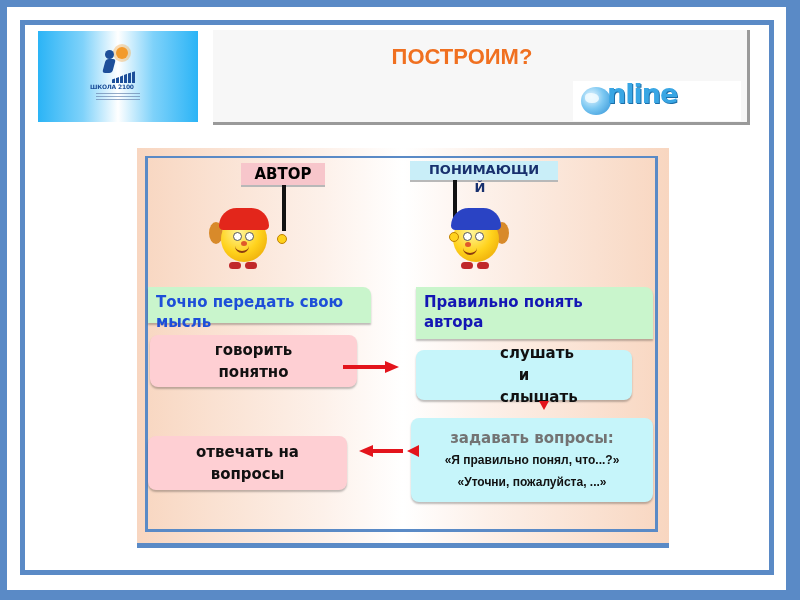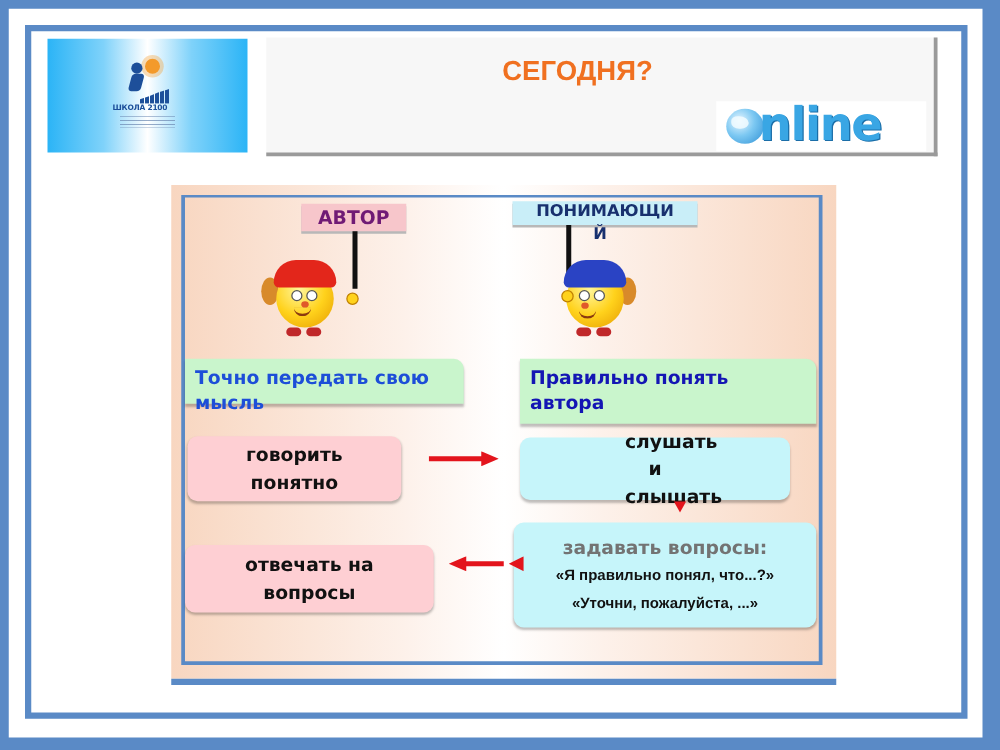--- a/index.html
+++ b/index.html
@@ -12,27 +12,27 @@
   .logo-body { position:absolute; left:66px; top:28px; width:10px; height:14px; background:#1d4f9a; border-radius:3px; transform:skewX(-15deg); }
   .logo-steps { position:absolute; left:74px; top:40px; width:24px; height:12px; background:repeating-linear-gradient(90deg,#1d4f9a 0 3px,transparent 3px 4px); clip-path:polygon(0 100%,0 70%,30% 50%,60% 25%,100% 0,100% 100%); }
   .logo-text { position:absolute; left:52px; top:52px; font-size:6px; font-weight:bold; color:#1d4f9a; letter-spacing:-0.2px; white-space:nowrap; }
   .logo-sub { position:absolute; left:58px; top:62px; width:44px; height:9px; background:repeating-linear-gradient(180deg,#6a86b0 0 1px,transparent 1px 3px); opacity:.7; }
 
   .title-box { position:absolute; left:213px; top:30px; width:534px; height:92px; background:#f7f7f7; border-right:3px solid #9a9a9a; border-bottom:3px solid #9a9a9a; }
   .title-text { position:absolute; left:0; top:12px; width:520px; text-align:center; font-family:"Liberation Sans", sans-serif; font-weight:bold; font-size:22px; line-height:30px; color:#f07020; }
   .online-logo { position:absolute; left:360px; top:51px; width:168px; height:40px; background:#fff; }
   .globe { position:absolute; left:8px; top:6px; width:30px; height:28px; border-radius:50%; background:radial-gradient(circle at 35% 35%,#e8f6ff 0%,#7cc8f2 45%,#2d8fd4 100%); }
   .globe::after { content:""; position:absolute; left:4px; top:6px; width:14px; height:10px; background:#f2fbff; border-radius:40% 60% 50% 50%; opacity:.85; }
-  .online-word { position:absolute; left:34px; top:-3px; font-family:"DejaVu Sans", sans-serif; font-weight:bold; font-size:37px; letter-spacing:-1px; color:#39a6e4; text-shadow:1px 1px 0 #1b6ea8; }
+  .online-word { position:absolute; left:34px; top:-3px; font-family:"DejaVu Sans", sans-serif; font-weight:bold; font-size:27px; letter-spacing:-1px; color:#39a6e4; text-shadow:1px 1px 0 #1b6ea8; }
 
   .panel { position:absolute; left:137px; top:148px; width:532px; height:400px; background:linear-gradient(90deg,#f8d6c0 0%,#fdf1ea 35%,#ffffff 50%,#fdf1ea 65%,#f8d6c0 100%); border-bottom:5px solid #5a8ac6; box-sizing:border-box; }
   .panel-inner { position:absolute; left:8px; top:8px; width:513px; height:376px; box-sizing:border-box; border:3px solid #5a8ac6; border-top-width:2px; }
 
   .sign { position:absolute; height:22px; font-weight:bold; text-align:center; font-family:"DejaVu Sans", sans-serif; box-shadow:0 2px 0 #b8b8b8; }
-  .sign-author { left:104px; top:15px; width:84px; background:#f7c6cb; color:#701a75; font-size:15px; line-height:22px; }
+  .sign-author { left:104px; top:15px; width:84px; background:#f7c6cb; color:#000000; font-size:15px; line-height:22px; }
   .sign-listener { left:273px; top:13px; width:148px; background:#c9eef8; color:#18306e; font-size:13px; line-height:17px; height:19px; }
   .sign-listener-extra { position:absolute; left:333px; top:32px; width:20px; text-align:center; font-weight:bold; font-size:13px; color:#18306e; }
   .pole { position:absolute; width:4px; background:#111; }
 
   .char { position:absolute; width:70px; height:80px; }
   .char-face { position:absolute; left:14px; top:18px; width:46px; height:46px; border-radius:50%; background:radial-gradient(circle at 40% 35%,#fff59a 0%,#ffd21c 50%,#e59a00 100%); }
   .char-cap { position:absolute; left:12px; top:10px; width:50px; height:22px; border-radius:25px 25px 6px 6px; }
   .char-cap.red { background:#e3261b; }
   .char-cap.blue { background:#2a43c4; }
   .char-hair { position:absolute; top:24px; width:14px; height:22px; background:#d88a2a; border-radius:50%; }
@@ -40,21 +40,21 @@
   .char-nose { position:absolute; width:6px; height:5px; background:#e05a2a; border-radius:50%; }
   .char-mouth { position:absolute; width:14px; height:5px; border-bottom:2px solid #8a3a10; border-radius:0 0 8px 8px; }
   .char-shoe { position:absolute; top:64px; width:12px; height:7px; background:#c0282a; border-radius:6px; }
   .char-hand { position:absolute; width:8px; height:8px; background:#ffd21c; border:1px solid #c08000; border-radius:50%; }
 
   .card { position:absolute; box-sizing:border-box; font-family:"DejaVu Sans", sans-serif; font-weight:bold; border-radius:8px; box-shadow:0 2px 2px rgba(0,0,0,.25); }
   .card-goal { background:#c9f5cc; border-radius:0 8px 0 0; font-size:15px; line-height:20px; padding:5px 8px; text-align:left; }
   .card-goal.left { left:11px; top:139px; width:223px; height:36px; color:#1d4ed8; }
   .card-goal.right { left:279px; top:139px; width:237px; height:52px; color:#1416b4; }
   .card-action { font-size:15px; line-height:22px; text-align:center; color:#111; display:flex; flex-direction:column; justify-content:center; }
-  .card-speak { left:13px; top:201px; width:171px; height:52px; background:#fecfd3; }
+  .card-speak { left:13px; top:187px; width:207px; height:52px; background:#fecfd3; }
   .card-answer { left:11px; top:288px; width:199px; height:54px; background:#fecfd3; }
   .card-listen { left:279px; top:202px; width:216px; height:50px; background:#c6f5fa; }
   .card-ask { left:274px; top:270px; width:242px; height:84px; background:#c6f5fa; }
   .ask-title { color:#737373; font-size:15px; line-height:22px; font-weight:bold; }
   .ask-quote { color:#111; font-family:"Liberation Sans", sans-serif; font-size:12px; line-height:22px; font-weight:bold; }
 
   .arrow { position:absolute; }
   .arrow-right { left:206px; top:213px; width:56px; height:12px; }
   .arrow-left { left:222px; top:297px; width:60px; height:12px; }
   .arrow-down { left:402px; top:253px; width:10px; height:10px; }
@@ -69,21 +69,21 @@
   <div class="logo-sun"></div>
   <div class="logo-kid"></div>
   <div class="logo-body"></div>
   <div class="logo-steps"></div>
   <div class="logo-text">ШКОЛА 2100</div>
   <div class="logo-sub"></div>
 </div>
 
 <div class="title-box">
   <div class="title-text">
-    <div style="padding-right:22px;">СЕГОДНЯ?</div>
+    <div style="padding-right:22px;">ПОСТРОИМ?</div>
   </div>
   <div class="online-logo">
     <div class="globe"></div>
     <div class="online-word">nline</div>
   </div>
 </div>
 
 <div class="panel">
   <div class="panel-inner"></div>
 

